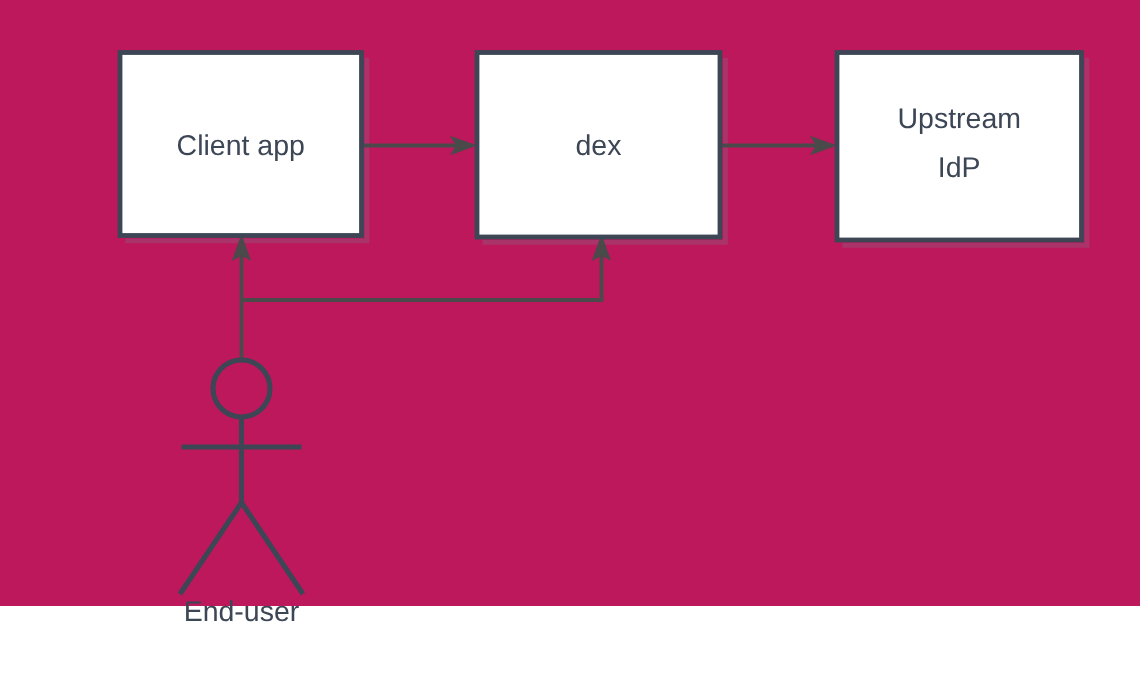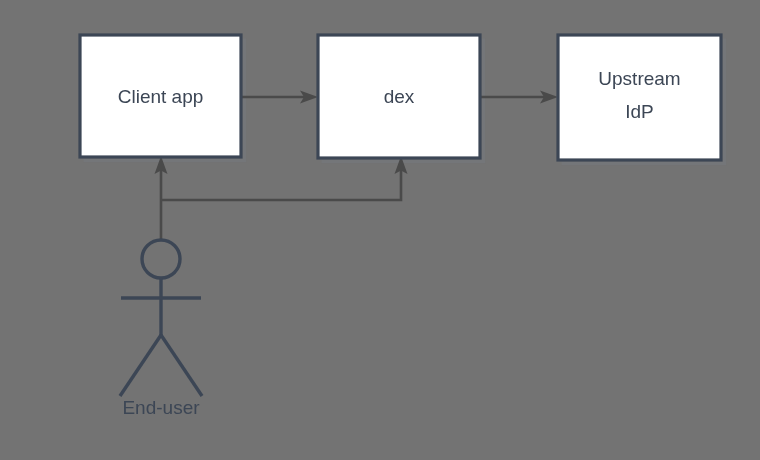--- a/index.html
+++ b/index.html
@@ -10,22 +10,22 @@
   }
   body {
     width: 760px;
     height: 460px;
     font-family: "Liberation Sans", sans-serif;
     overflow: hidden;
   }
   #diagram-canvas {
     position: relative;
     width: 760px;
-    height: 460px;
-    background: #737373;
+    height: 404px;
+    background: #be185d;
   }
   #diagram-svg {
     position: absolute;
     top: 0;
     left: 0;
     width: 760px;
     height: 460px;
     display: block;
   }
   .node-box {

